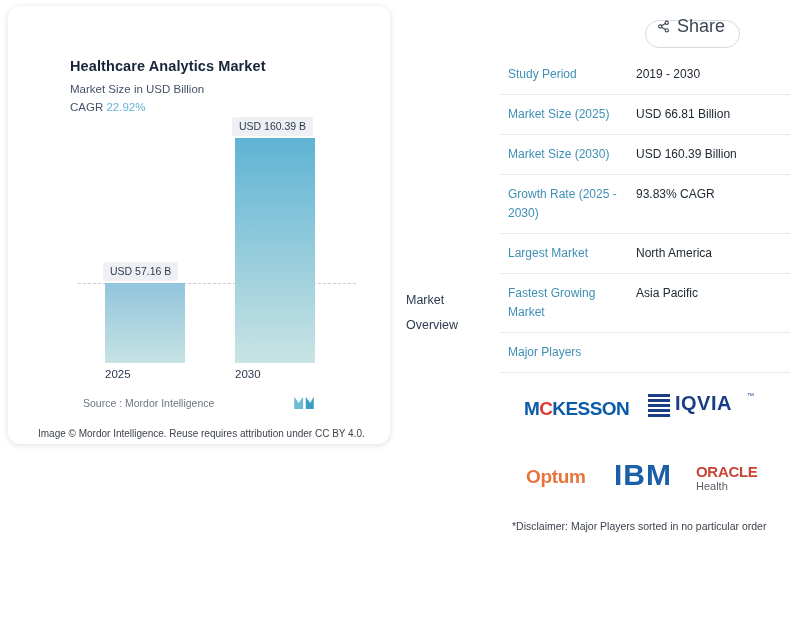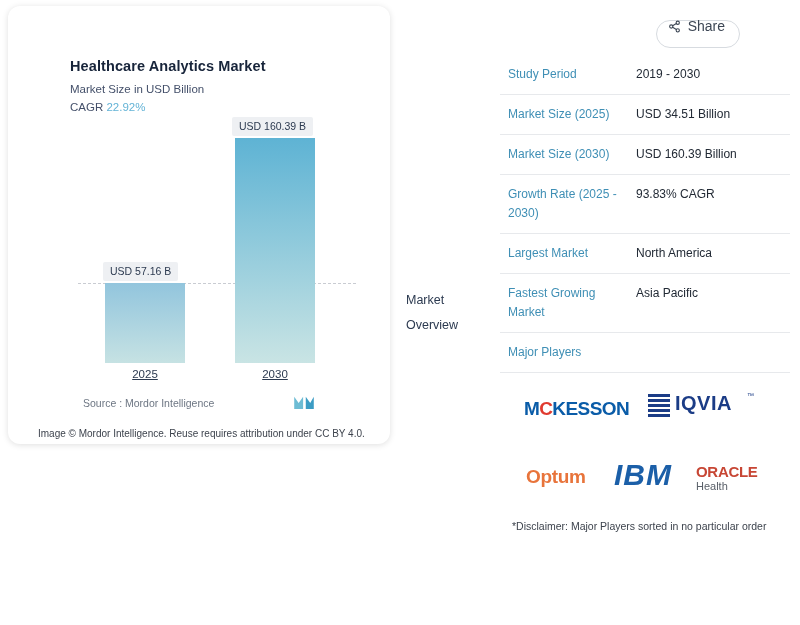--- a/index.html
+++ b/index.html
@@ -85,23 +85,21 @@
     white-space: nowrap;
   }
   #label-2025 { left: 33px; bottom: 80px; }
   #label-2030 { left: 162px; bottom: 228px; }
 
   .x-tick {
     position: absolute;
     top: 362px;
     font-size: 11.5px;
     color: #2c3a50;
-    text-align: center;
     width: 80px;
-    text-decoration: underline;
   }
   #tick-2025 { left: 97px; }
   #tick-2030 { left: 227px; }
 
   #source-line {
     position: absolute;
     left: 75px; top: 391px;
     font-size: 10.5px;
     color: #6d7683;
   }
@@ -136,21 +134,21 @@
     right: 60px; top: 20px;
     height: 28px;
     padding: 0 14px 16px 11px;
     display: flex;
     align-items: center;
     gap: 7px;
     border: 1px solid #d7dbe0;
     border-radius: 14px;
     background: #ffffff;
     color: #3c4654;
-    font-size: 14px;
+    font-size: 18px;
     cursor: pointer;
   }
 
   
   #fact-table {
     position: absolute;
     left: 500px; top: 55px;
     width: 290px;
     border-collapse: collapse;
   }
@@ -215,21 +213,20 @@
 
   #logo-ibm {
     left: 112px; top: 78px;
     width: 90px; height: 40px;
   }
   #logo-ibm .word {
     position: absolute; left: 2px; top: 2px;
     font-size: 30px; font-weight: bold; color: #1b5fa8;
     letter-spacing: 1px;
     font-family: "Liberation Sans", sans-serif;
-    font-style: italic;
   }
 
   #logo-oracle {
     left: 196px; top: 86px;
     line-height: 15px;
   }
   #logo-oracle .o1 {
     font-size: 15px; font-weight: bold; color: #c74634; letter-spacing: -.3px;
   }
   #logo-oracle .o2 {
@@ -300,21 +297,21 @@
   </div>
 
   <table id="fact-table">
     <tbody>
       <tr>
         <td class="k">Study Period</td>
         <td class="v">2019 - 2030</td>
       </tr>
       <tr>
         <td class="k">Market Size (2025)</td>
-        <td class="v">USD 34.51 Billion</td>
+        <td class="v">USD 66.81 Billion</td>
       </tr>
       <tr>
         <td class="k">Market Size (2030)</td>
         <td class="v">USD 160.39 Billion</td>
       </tr>
       <tr>
         <td class="k">Growth Rate (2025 - 2030)</td>
         <td class="v">93.83% CAGR</td>
       </tr>
       <tr>

